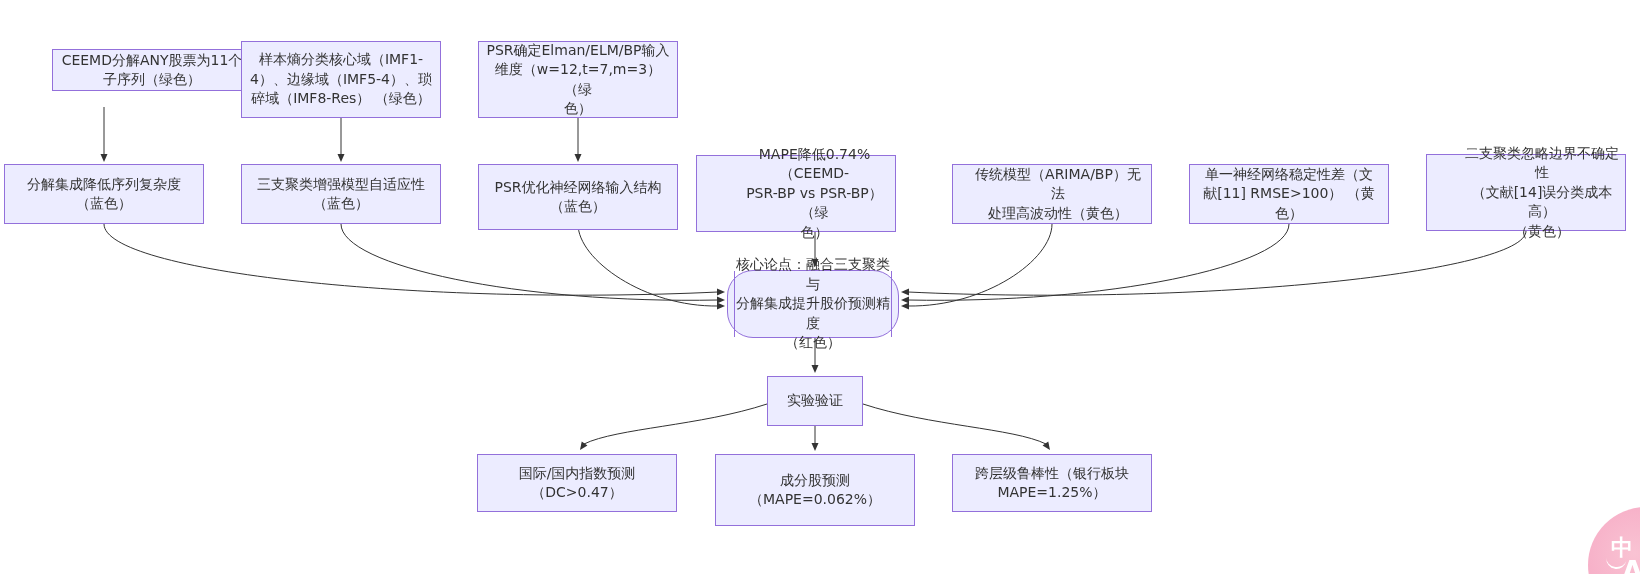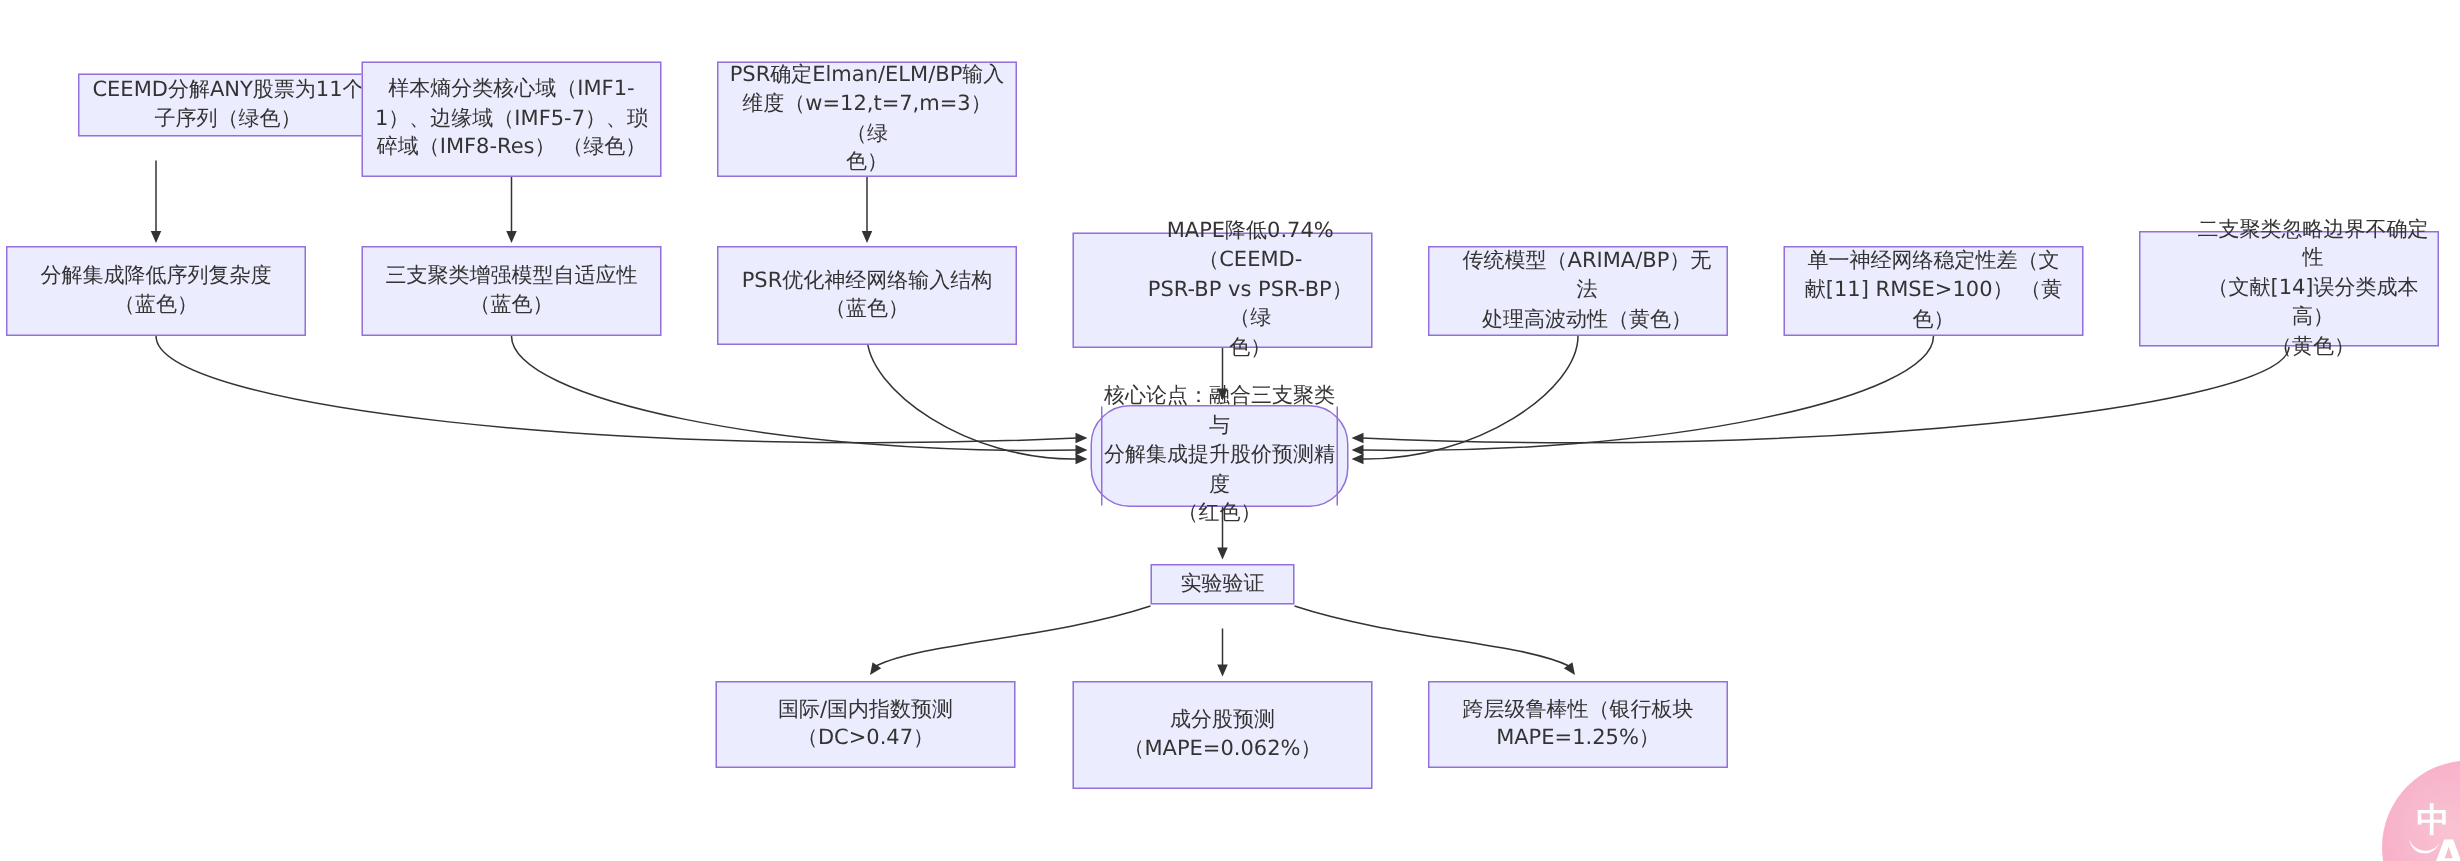--- a/index.html
+++ b/index.html
@@ -93,42 +93,42 @@
     <path d="M863,404 C930,426 1013,428 1046,444"></path>
       <polygon points="0,0 -3.5,-8 3.5,-8" transform="translate(1050,450) rotate(-35)"></polygon>
   </svg>
 
   <div class="node" style="left:4px;top:49px;width:200px;height:42px;margin-left:48px;">
       <span class="txt">CEEMD分解ANY股票为11个
 子序列（绿色）</span>
     </div>
   <div class="node" style="left:241px;top:41px;width:200px;height:77px;">
       <span class="txt">样本熵分类核心域（IMF1-
-1）、边缘域（IMF5-7）、琐
+4）、边缘域（IMF5-4）、琐
 碎域（IMF8-Res） （绿色）</span>
     </div>
   <div class="node" style="left:478px;top:41px;width:200px;height:77px;">
       <span class="txt">PSR确定Elman/ELM/BP输入
 维度（w=12,t=7,m=3） （绿
 色）</span>
     </div>
 
   <div class="node" style="left:4px;top:164px;width:200px;height:60px;">
       <span class="txt">分解集成降低序列复杂度
 （蓝色）</span>
     </div>
   <div class="node" style="left:241px;top:164px;width:200px;height:60px;">
       <span class="txt">三支聚类增强模型自适应性
 （蓝色）</span>
     </div>
   <div class="node" style="left:478px;top:164px;width:200px;height:66px;">
       <span class="txt">PSR优化神经网络输入结构
 （蓝色）</span>
     </div>
-  <div class="node" style="left:715px;top:155px;width:200px;height:77px;padding-left:37px;">
+  <div class="node" style="left:696px;top:155px;width:200px;height:77px;padding-left:37px;">
       <span class="txt">MAPE降低0.74%（CEEMD-
 PSR-BP vs PSR-BP） （绿
 色）</span>
     </div>
   <div class="node" style="left:952px;top:164px;width:200px;height:60px;padding-left:12px;">
       <span class="txt">传统模型（ARIMA/BP）无法
 处理高波动性（黄色）</span>
     </div>
   <div class="node" style="left:1189px;top:164px;width:200px;height:60px;">
       <span class="txt">单一神经网络稳定性差（文
@@ -139,21 +139,21 @@
 （文献[14]误分类成本高）
 （黄色）</span>
     </div>
 
   <div class="node subroutine" style="left:727px;top:270px;width:172px;height:68px;border-radius:26px;">
       <span class="txt">核心论点：融合三支聚类与
 分解集成提升股价预测精度
 （红色）</span>
     </div>
 
-  <div class="node" style="left:767px;top:376px;width:96px;height:27px;align-items:center;">
+  <div class="node" style="left:767px;top:376px;width:96px;height:50px;align-items:center;">
       <span class="txt">实验验证</span>
     </div>
 
   <div class="node" style="left:477px;top:454px;width:200px;height:58px;">
       <span class="txt">国际/国内指数预测
 （DC&gt;0.47）</span>
     </div>
   <div class="node" style="left:715px;top:454px;width:200px;height:72px;">
       <span class="txt">成分股预测
 （MAPE=0.062%）</span>

